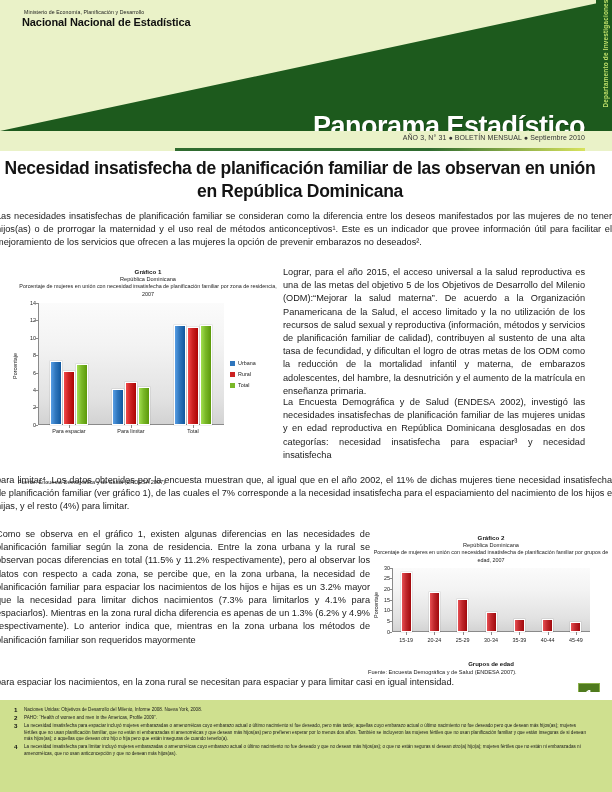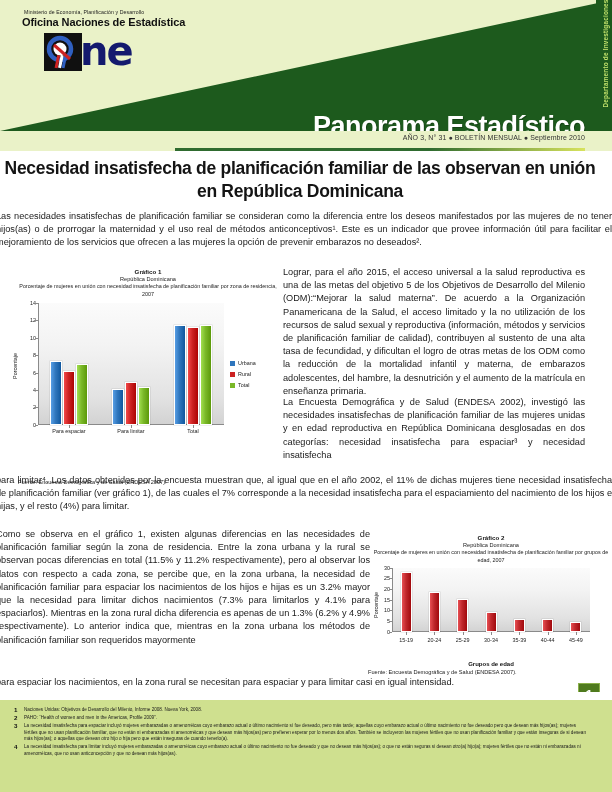--- a/index.html
+++ b/index.html
@@ -168,35 +168,22 @@
 </style>
 </head>
 <body>
 
 <div class="header">
   <svg class="header-diag" viewBox="0 0 612 131" preserveAspectRatio="none">
     <polygon points="0,131 612,0 612,131" fill="#1d5a1d"></polygon>
   </svg>
 
   <div class="ministry">Ministerio de Economía, Planificación y Desarrollo</div>
-  <div class="office">Oficina Naciones de Estadística</div>
-
-  <div class="logo-wrap">
-    <div class="logo-sq">
-      <svg width="38" height="38" viewBox="0 0 38 38">
-        <circle cx="16" cy="16" r="11" fill="none" stroke="#2f5fc0" stroke-width="4.5"></circle>
-        <circle cx="16" cy="16" r="6.5" fill="#ffffff"></circle>
-        <rect x="12" y="22" width="3" height="13" fill="#cc2222" transform="rotate(12 13 28)"></rect>
-        <rect x="15.5" y="22" width="3" height="13" fill="#ffffff" transform="rotate(12 17 28)"></rect>
-        <rect x="19" y="22" width="3" height="13" fill="#2f5fc0" transform="rotate(12 20 28)"></rect>
-        <path d="M10 12 L26 26" stroke="#cc2222" stroke-width="3" fill="none"></path>
-      </svg>
-    </div>
-    <div class="logo-ne">ne</div>
-  </div>
+  <div class="office">Nacional Nacional de Estadística</div>
+
 
   <div class="panorama">Panorama Estadístico</div>
 
   <div class="side-tab">
     <span>Departamento de Investigaciones</span>
   </div>
 </div>
 
 <div class="issue-line"></div>
 <div class="issue-text">AÑO 3, N° 31  ●  BOLETÍN MENSUAL  ●  Septiembre 2010</div>

